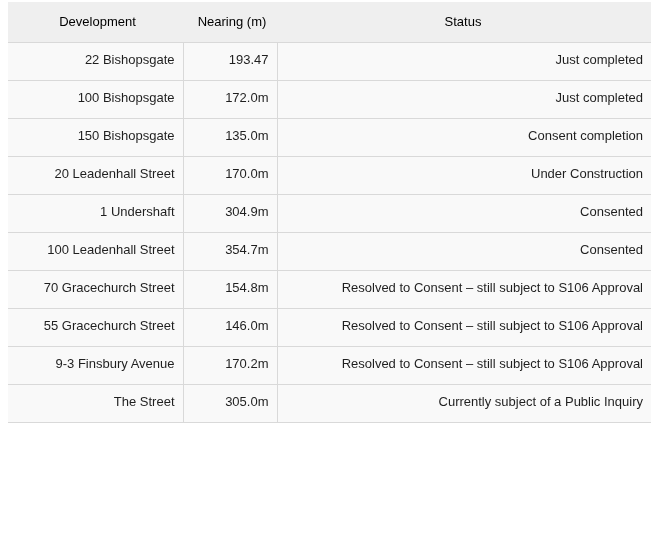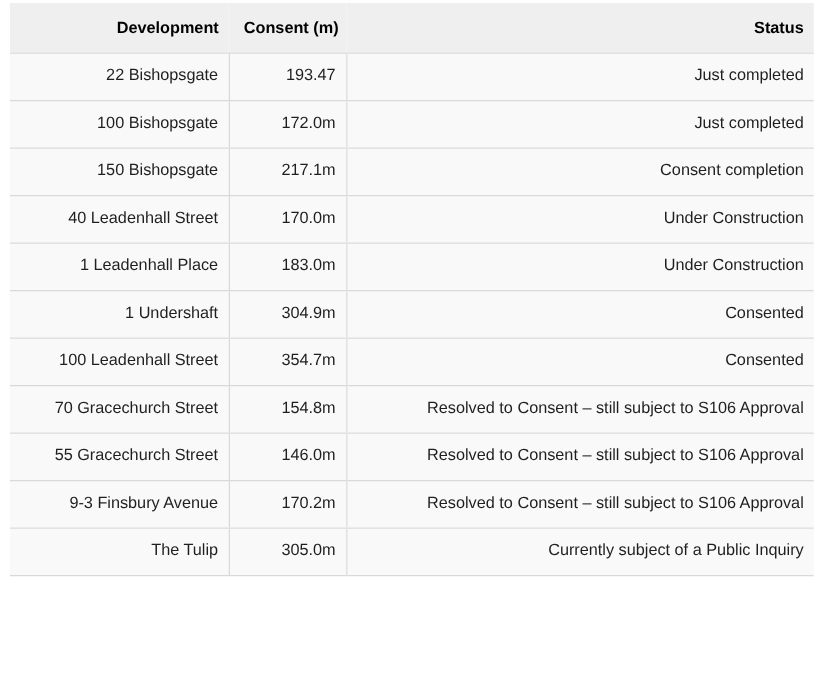--- a/index.html
+++ b/index.html
@@ -21,22 +21,22 @@
     width: 643px;
     font-size: 13px;
     color: var(--cell-text, #1f1f1f);
   }
   col.c1 { width: 175px; }
   col.c2 { width: 94px; }
   col.c3 { width: 374px; }
   th {
     background: var(--header-bg, #efefef);
     color: var(--header-text, #000000);
-    font-weight: bold;
-    text-align: right;
+    font-weight: normal;
+    text-align: center;
     vertical-align: top;
     height: 40px;
     padding: 12px 8px 0 12px;
     border-bottom: 1px solid var(--border, #d9d9d9);
     white-space: nowrap;
     overflow: hidden;
     margin-top: 39px;
   }
   td {
     background: var(--row-bg, #f9f9f9);
@@ -57,48 +57,43 @@
 <div class="table-wrap">
   <table>
     <colgroup>
       <col class="c1">
       <col class="c2">
       <col class="c3">
     </colgroup>
     <thead>
       <tr>
         <th class="col1">Development</th>
-        <th class="col2">Consent (m)</th>
+        <th class="col2">Nearing (m)</th>
         <th class="col3">Status</th>
       </tr>
     </thead>
     <tbody>
         <tr>
           <td class="col1">22 Bishopsgate</td>
           <td class="col2">193.47</td>
           <td class="col3">Just completed</td>
         </tr>
         <tr>
           <td class="col1">100 Bishopsgate</td>
           <td class="col2">172.0m</td>
           <td class="col3">Just completed</td>
         </tr>
         <tr>
           <td class="col1">150 Bishopsgate</td>
-          <td class="col2">217.1m</td>
+          <td class="col2">135.0m</td>
           <td class="col3">Consent completion</td>
         </tr>
         <tr>
-          <td class="col1">40 Leadenhall Street</td>
+          <td class="col1">20 Leadenhall Street</td>
           <td class="col2">170.0m</td>
-          <td class="col3">Under Construction</td>
-        </tr>
-        <tr>
-          <td class="col1">1 Leadenhall Place</td>
-          <td class="col2">183.0m</td>
           <td class="col3">Under Construction</td>
         </tr>
         <tr>
           <td class="col1">1 Undershaft</td>
           <td class="col2">304.9m</td>
           <td class="col3">Consented</td>
         </tr>
         <tr>
           <td class="col1">100 Leadenhall Street</td>
           <td class="col2">354.7m</td>
@@ -113,19 +108,19 @@
           <td class="col1">55 Gracechurch Street</td>
           <td class="col2">146.0m</td>
           <td class="col3">Resolved to Consent – still subject to S106 Approval</td>
         </tr>
         <tr>
           <td class="col1">9-3 Finsbury Avenue</td>
           <td class="col2">170.2m</td>
           <td class="col3">Resolved to Consent – still subject to S106 Approval</td>
         </tr>
         <tr>
-          <td class="col1">The Tulip</td>
+          <td class="col1">The Street</td>
           <td class="col2">305.0m</td>
           <td class="col3">Currently subject of a Public Inquiry</td>
         </tr>
       </tbody>
   </table>
 </div>
 
 </body></html>

